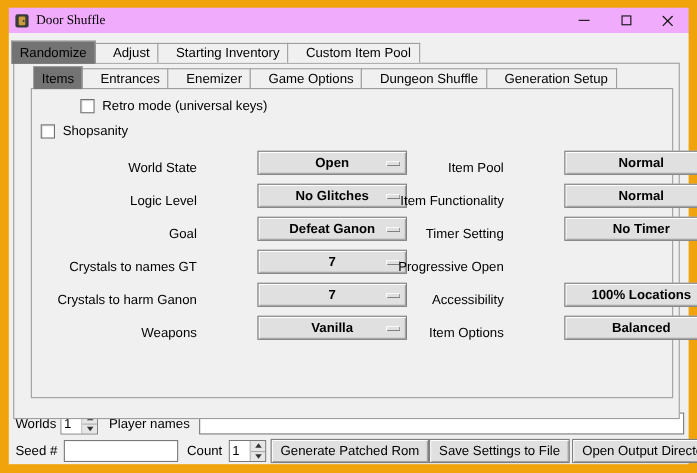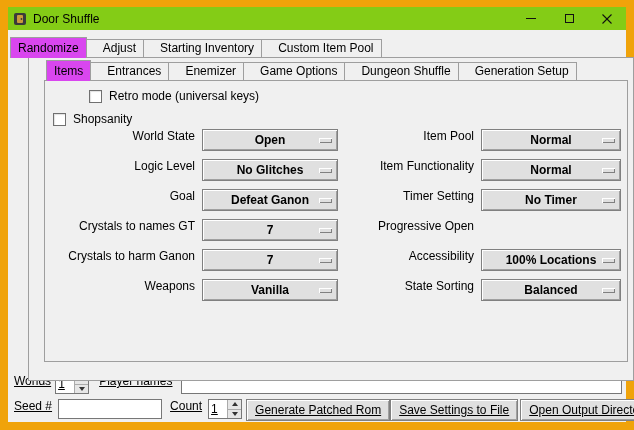--- a/index.html
+++ b/index.html
@@ -5,21 +5,21 @@
   html,body{margin:0;padding:0;}
   body{
     width:634px;height:430px;position:relative;overflow:hidden;
     background:#F0A30A;
     font-family:"Liberation Sans",sans-serif;font-size:12px;color:#000;
     -webkit-font-smoothing:antialiased;
   }
   
   .titlebar{
     position:absolute;left:8px;top:7px;right:8px;height:23px;
-    background:#84cc16;display:flex;align-items:center;
+    background:#f0abfc;display:flex;align-items:center;font-family:Liberation Serif, serif;
   }
   .app-icon{width:14px;height:14px;margin-left:5px;flex:0 0 auto;}
   .title-text{margin-left:6px;white-space:nowrap;}
   .win-controls{margin-left:auto;display:flex;height:100%;}
   .win-btn{width:38px;height:100%;display:flex;align-items:center;justify-content:center;cursor:default;}
   .glyph-min{width:10px;height:1px;background:#111;}
   .glyph-max{width:9px;height:9px;border:1px solid #111;box-sizing:border-box;}
   
   .client{
     position:absolute;left:8px;top:30px;right:8px;bottom:8px;
@@ -28,67 +28,67 @@
   
   .tabs{display:flex;align-items:flex-end;position:absolute;z-index:3;}
   .tab{
     box-sizing:border-box;height:18px;line-height:16px;padding:0 7px;
     border:1px solid #9e9e9e;border-bottom:none;background:#F0F0F0;
     white-space:nowrap;cursor:default;
   }
   .tab + .tab{margin-left:-1px;padding-left:16px;}
   .tab.selected{
     height:21px;line-height:20px;margin-bottom:-1px;position:relative;z-index:4;
-    background:#d946ef;
+    background:#737373;
   }
   .main-tabs{left:2px;top:6px;height:21px;}
   .outer-panel{
     position:absolute;left:4px;top:27px;width:606px;height:324px;
-    border:1px solid #9e9e9e;background:#F0F0F0;box-sizing:border-box;z-index:1;margin-left:16px;
+    border:1px solid #9e9e9e;background:#F0F0F0;box-sizing:border-box;z-index:1;
   }
   .sub-tabs{left:17px;top:2px;height:20px;}
   .sub-panel{
     position:absolute;left:15px;top:22px;width:584px;height:282px;
     border:1px solid #9e9e9e;background:#F0F0F0;box-sizing:border-box;z-index:1;
   }
   
   .cb-row{position:absolute;left:8px;display:flex;align-items:center;height:16px;}
   .cb-row.r1{top:7px;padding-left:36px;}
   .cb-row.r2{top:30px;justify-content:space-between;}
   .cb{
     width:13px;height:13px;background:#fff;border:1px solid #707070;
     box-shadow:inset 1px 1px 1px rgba(0,0,0,0.12);box-sizing:border-box;flex:0 0 auto;
   }
   .cb-label{margin-left:7px;white-space:nowrap;}
   
   .col{position:absolute;top:48px;}
   .col-left{left:0;}
   .col-right{left:311px;}
-  .frow{display:flex;align-items:flex-start;height:30px;}
+  .frow{display:flex;align-items:flex-end;height:30px;gap:48px;}
   .flabel{text-align:right;white-space:nowrap;}
   .col-left .flabel{width:150px;margin-right:7px;}
   .col-right .flabel{width:118px;margin-right:7px;}
   .raised{
     background:#E0E0E0;border:1px solid #808080;box-sizing:border-box;
     box-shadow:inset 1px 1px 0 #ffffff, inset -1px -1px 0 #a0a0a0;
   }
   .dd{
     position:relative;height:22px;display:flex;align-items:center;justify-content:center;
     cursor:default;
     font-weight:bold;
   }
   .col-left .dd{width:136px;}
   .col-right .dd{width:140px;}
   .dd-text{white-space:nowrap;}
   .dd-ind{
     position:absolute;right:5px;top:8px;width:13px;height:5px;background:#E0E0E0;
     box-shadow:inset 1px 1px 0 #ffffff, inset -1px -1px 0 #808080;
   }
   
-  .brow{position:absolute;left:6px;right:4px;height:22px;display:flex;text-decoration:underline;}
+  .brow{position:absolute;left:6px;right:4px;height:22px;display:flex;align-items:center;}
   .brow1{top:344px;}
   .brow2{top:369px;}
   .blabel{white-space:nowrap;}
   .entry{
     background:#fff;border:1px solid #777;height:20px;box-sizing:border-box;
     font:12px "Liberation Sans",sans-serif;padding:0 3px;outline:none;
   }
   .entry.grow{flex:1;min-width:0;}
   .spin{
     display:flex;border:1px solid #777;background:#fff;height:20px;width:34px;
@@ -242,21 +242,21 @@
           <span class="flabel">Progressive Open</span>
         </div>
         <div class="frow">
           <span class="flabel">Accessibility</span>
           <div class="dd raised">
             <span class="dd-text">100% Locations</span>
             <span class="dd-ind"></span>
           </div>
         </div>
         <div class="frow">
-          <span class="flabel">State Sorting</span>
+          <span class="flabel">Item Options</span>
           <div class="dd raised">
             <span class="dd-text">Balanced</span>
             <span class="dd-ind"></span>
           </div>
         </div>
       </div>
 
     </div>
   </div>
 

